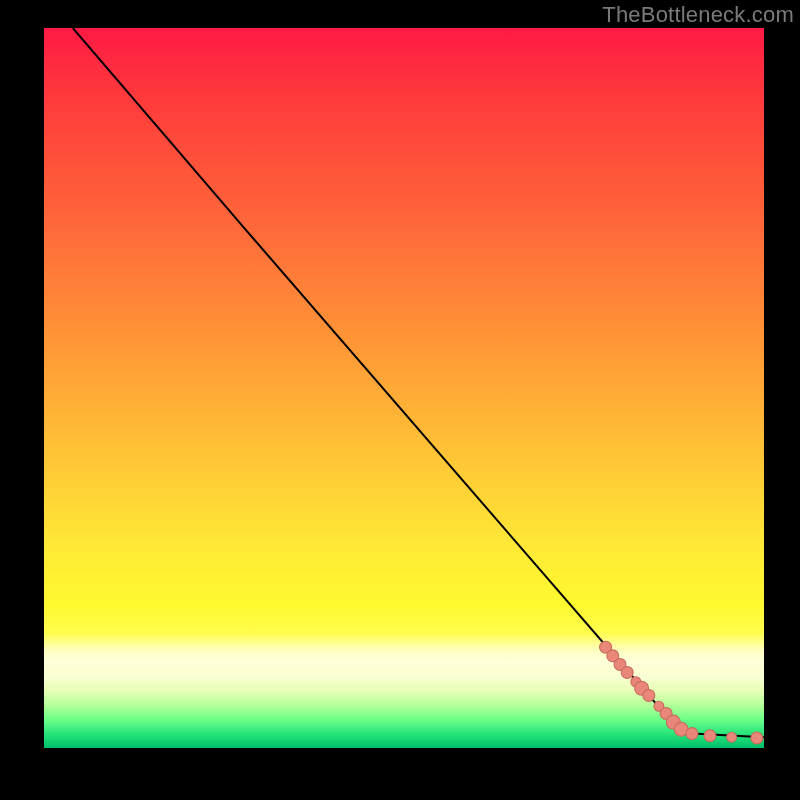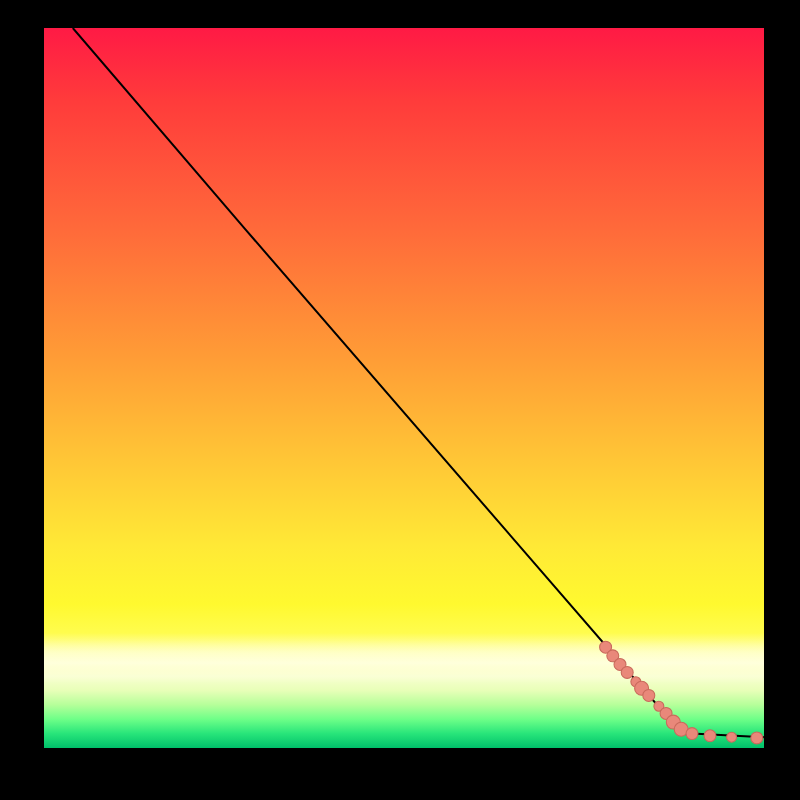--- a/index.html
+++ b/index.html
@@ -84,20 +84,21 @@
     width: 100%;
     height: 100%;
     overflow: visible;
   }
 </style>
 </head>
 <body>
 
 <div class="frame">
 
+  <div class="watermark">TheBottleneck.com</div>
 
   <div class="plot-area">
     <div class="grad"></div>
     <div class="pale-band"></div>
 
     <svg class="curve" viewBox="0 0 100 100" preserveAspectRatio="none">
       <path id="curve-path" fill="none" stroke-width="2" vector-effect="non-scaling-stroke" d="M 4.00 0.00 L 28.00 28.00 L 86.00 95.00 L 90.00 98.00 L 100.00 98.50" stroke="#000000"></path>
       <g id="markers-group">
           <circle cx="78.00" cy="86.00" r="0.83" fill="#e9887a" stroke="#c96a5c" stroke-width="0.15"></circle>
           <circle cx="79.00" cy="87.20" r="0.83" fill="#e9887a" stroke="#c96a5c" stroke-width="0.15"></circle>

